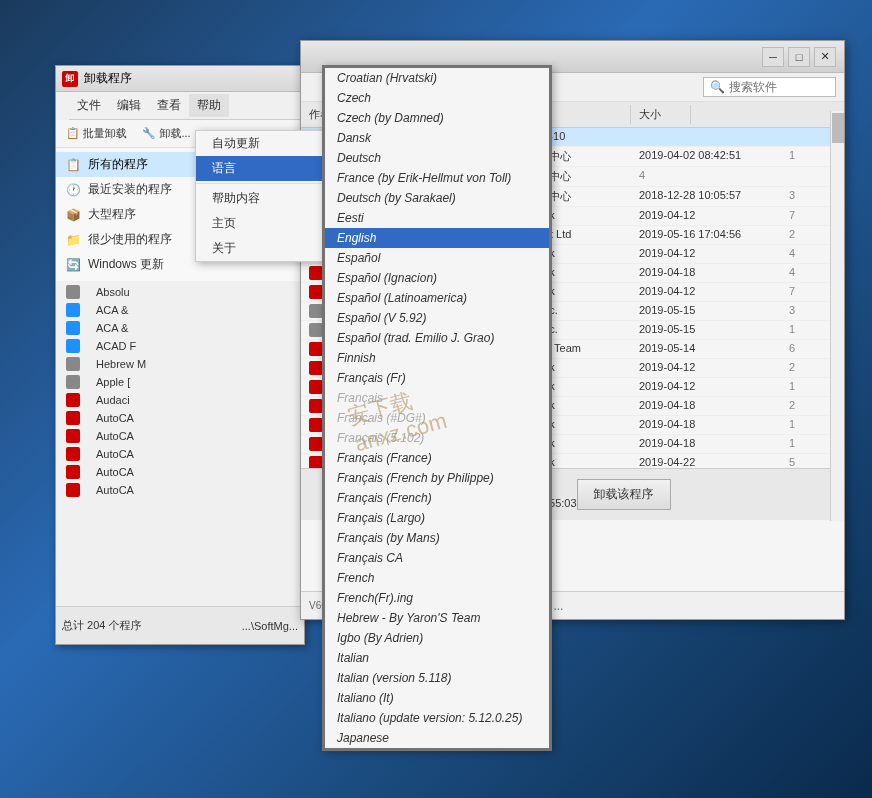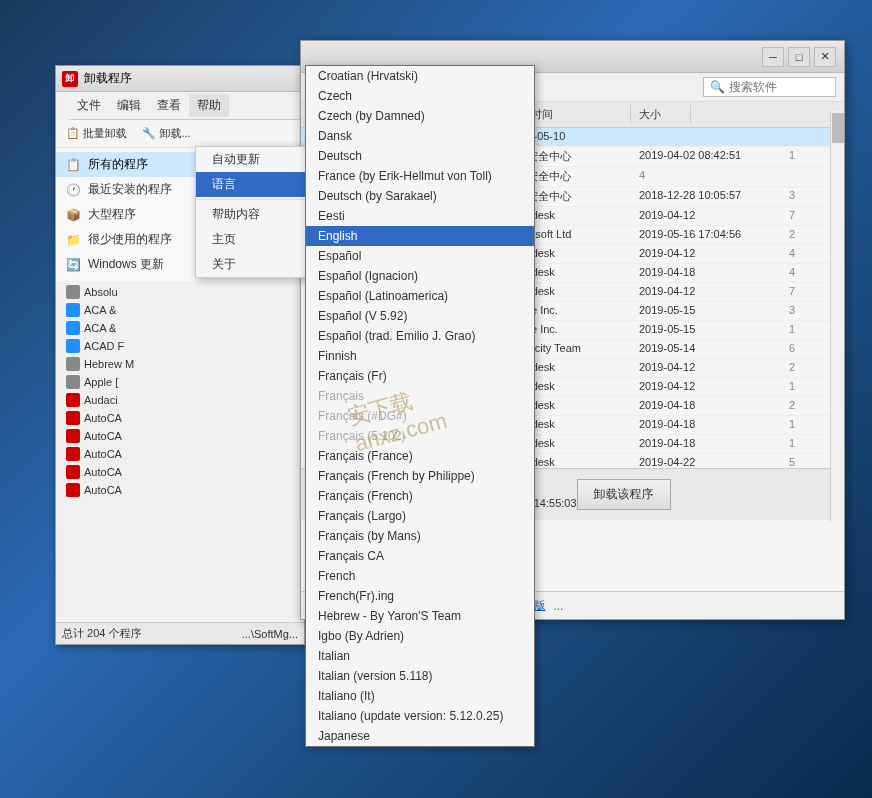--- a/index.html
+++ b/index.html
@@ -115,32 +115,32 @@
     }
 
     .program-list {
       padding: 2px;
     }
 
     .program-item {
       padding: 2px 8px;
       display: flex;
       align-items: center;
-      gap: 4px;
+      gap: 16px;
       font-size: 11px;
       color: #333;
       cursor: pointer;
     }
 
     .status-bar {
       position: absolute;
       bottom: 0;
       left: 0;
       right: 0;
-      height: 22px;
+      height: 38px;
       background: #e8e8e8;
       border-top: 1px solid #ccc;
       display: flex;
       align-items: center;
       padding: 0 6px;
       font-size: 11px;
       color: #333;
       justify-content: space-between;
     }
 
@@ -309,21 +309,20 @@
     
     .dropdown-menu {
       position: absolute;
       top: 130px;
       left: 195px;
       width: 200px;
       background: #f5f5f5;
       border: 1px solid #ccc;
       box-shadow: 2px 2px 8px rgba(0,0,0,0.3);
       z-index: 100;
-      margin-top: 16px;
     }
 
     .dropdown-item {
       padding: 4px 16px;
       font-size: 12px;
       color: #333;
       cursor: pointer;
       display: flex;
       align-items: center;
       justify-content: space-between;
@@ -341,28 +340,29 @@
     .dropdown-divider {
       height: 1px;
       background: #ddd;
       margin: 2px 0;
     }
 
     
     .lang-menu {
       position: absolute;
       top: 65px;
-      left: 305px;
+      left: 322px;
       width: 230px;
       background: #f5f5f5;
-      border: 1px solid #737373;
+      border: 3px solid #737373;
       box-shadow: 2px 2px 8px rgba(0,0,0,0.3);
       z-index: 200;
       overflow-y: auto;
       max-height: 700px;
+      font-style: italic;
     }
 
     .lang-item {
       padding: 3px 12px;
       font-size: 12px;
       color: #333;
       cursor: pointer;
     }
 
     .lang-item.active {

